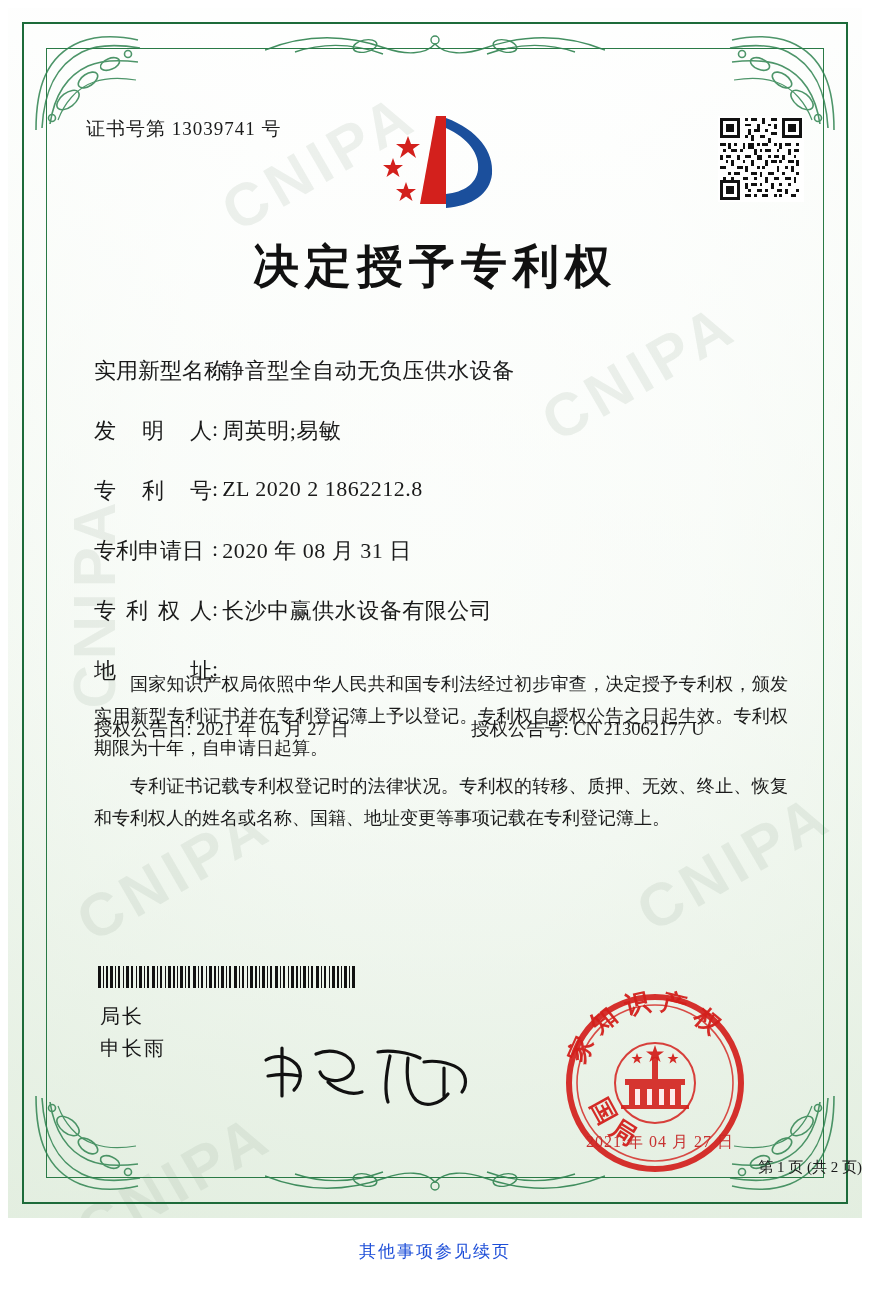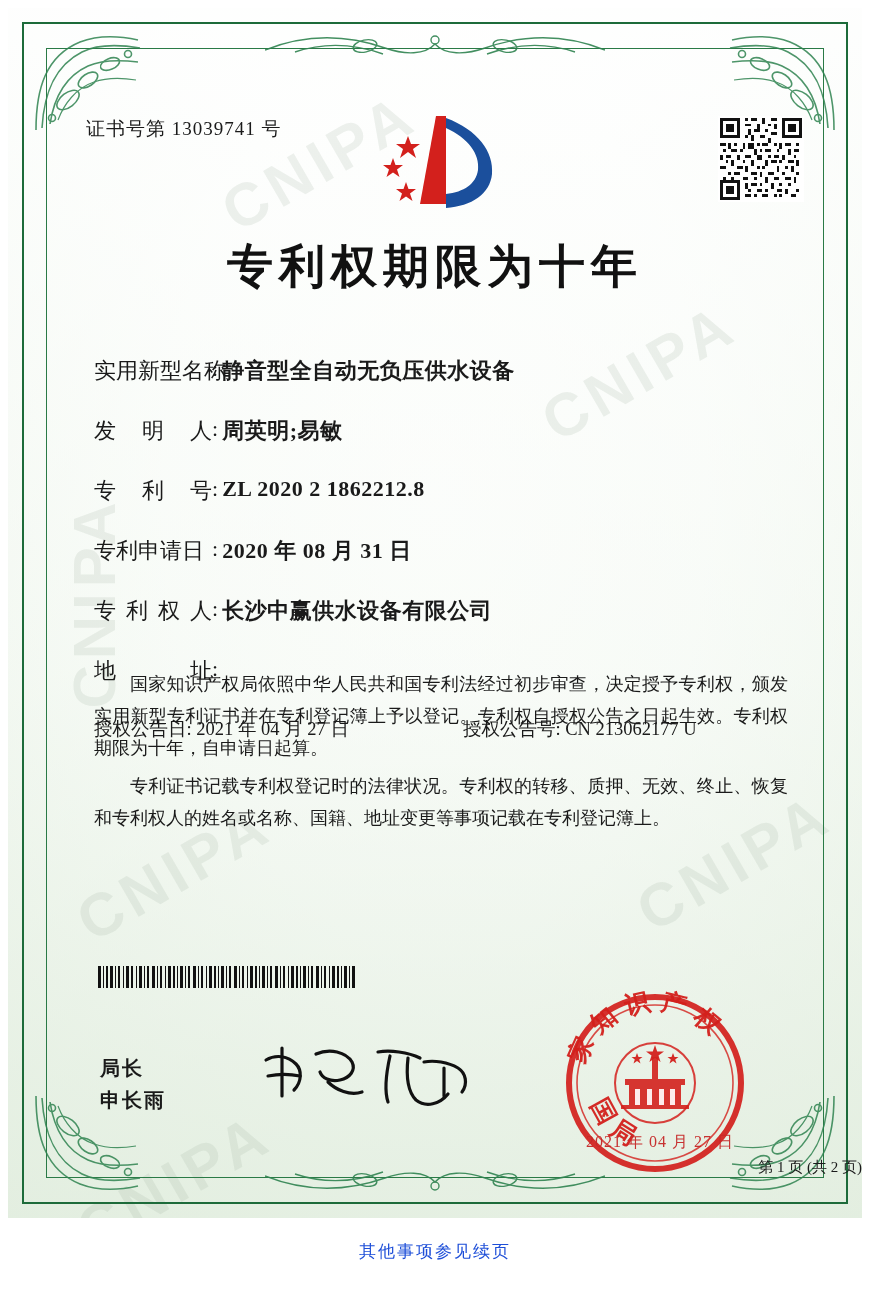--- a/index.html
+++ b/index.html
@@ -168,28 +168,29 @@
     width: 118px;
     flex: 0 0 118px;
     display: inline-block;
     letter-spacing: 0px;
   }
   .field-label.spread {
     display: flex;
     justify-content: space-between;
   }
   .field-colon { margin-right: 4px; }
-  .field-value { letter-spacing: .5px; font-weight: bold; }
+  .field-value { letter-spacing: .5px; }
 
   .row-inline {
     display: flex;
     align-items: flex-end;
     font-size: 18.5px;
     margin-bottom: 18px;
     white-space: nowrap;
+    gap: 8px;
   }
   .row-inline .seg2 { margin-left: 114px; }
 
   .paragraphs {
     position: absolute;
     left: 86px;
     right: 74px;
     top: 660px;
     font-size: 18px;
     line-height: 32px;
@@ -204,25 +205,24 @@
     position: absolute;
     left: 90px;
     top: 958px;
     width: 258px;
     height: 22px;
   }
 
   .signature-block {
     position: absolute;
     left: 92px;
-    top: 1044px;
+    top: 992px;
     font-size: 20px;
     line-height: 32px;
     letter-spacing: 2px;
-    font-weight: bold;
   }
 
   .handwriting {
     position: absolute;
     left: 250px;
     top: 1026px;
     width: 220px;
     height: 80px;
   }
 
@@ -465,21 +465,21 @@
           <rect x="27" y="25" width="1" height="1"></rect>
         <rect x="9" y="27" width="2" height="1"></rect>
           <rect x="12" y="27" width="1" height="1"></rect>
         <rect x="15" y="27" width="2" height="1"></rect>
           <rect x="19" y="27" width="1" height="1"></rect>
         <rect x="21" y="27" width="1" height="1"></rect>
           <rect x="25" y="27" width="2" height="1"></rect>
       </g>
     </svg>
 
-    <div class="title">专利权期限为十年</div>
+    <div class="title">决定授予专利权</div>
 
     <div class="fields">
 
       <div class="field-row">
         <span class="field-label">实用新型名称</span>
         <span class="field-colon">:</span>
         <span class="field-value">静音型全自动无负压供水设备</span>
       </div>
 
       <div class="field-row">

